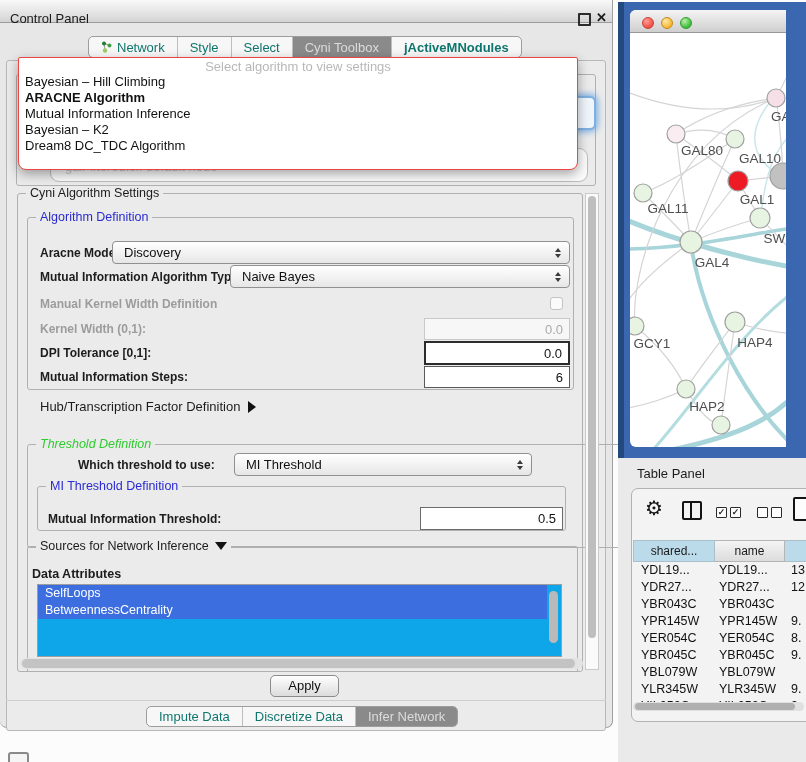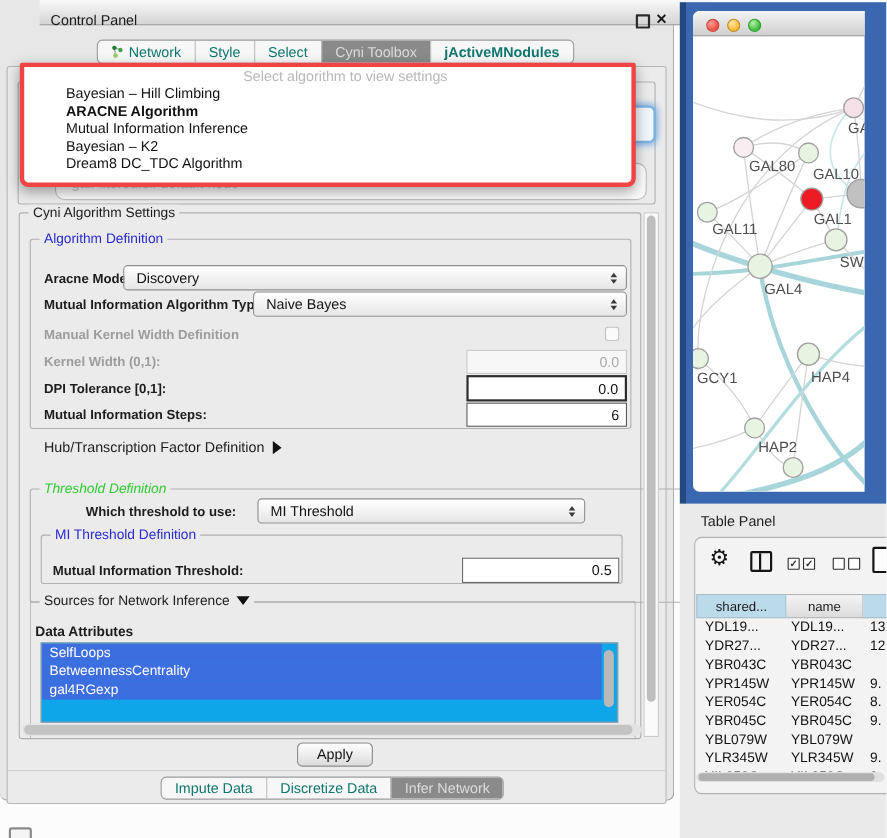--- a/index.html
+++ b/index.html
@@ -3,21 +3,21 @@
 <meta charset="utf-8">
 <style>
   html,body{margin:0;padding:0;}
   body{font-family:"Liberation Sans", sans-serif;}
   #root{position:relative;width:806px;height:762px;overflow:hidden;background:#fcfcfc;}
 
   
   #control-panel{position:absolute;left:0;top:8;width:612px;height:727px;background:#e7e7e7;
     border-right:1px solid #9f9f9f;border-bottom:1px solid #9f9f9f;border-radius:0 0 7px 7px;}
   #cp-titlebar{position:absolute;left:0;top:8;width:612px;height:22px;
-    background:linear-gradient(#f9f9f9,#d4d4d4);border-bottom:1px solid #9b9b9b;margin-left:36px;}
+    background:linear-gradient(#f9f9f9,#d4d4d4);border-bottom:1px solid #9b9b9b;}
   #cp-title{position:absolute;left:10px;top:11px;font-size:13px;color:#1a1a1a;}
   #cp-float{position:absolute;left:578px;top:13px;width:9px;height:9px;border:2px solid #2b2b2b;border-radius:1px;}
   #cp-close{position:absolute;left:596px;top:10px;font-size:13px;font-weight:bold;color:#1a1a1a;}
 
   .tabstrip{position:absolute;display:flex;height:22px;border:1px solid #9d9d9d;border-radius:5px;
     background:#f7f7f7;overflow:hidden;box-sizing:border-box;}
   #top-tabs{left:88px;top:36px;}
   #bottom-tabs{left:146px;top:706px;height:21px;}
   .tabseg{display:flex;align-items:center;padding:0 12px;font-size:13px;color:#0f766e;border-left:1px solid #bdbdbd;white-space:nowrap;}
   .tabseg:first-child{border-left:none;}
@@ -35,22 +35,22 @@
 
   #inference-group{left:16px;top:74px;width:580px;height:112px;}
   #hidden-combo{position:absolute;left:50px;top:148px;width:538px;height:34px;border:1px solid #bcbcbc;
     border-radius:9px;background:#fbfbfb;box-sizing:border-box;overflow:hidden;}
   #hidden-combo span{position:absolute;left:14px;top:10px;font-size:13px;color:#c6c6c6;}
   #focus-combo-sliver{position:absolute;left:570px;top:96px;width:22px;height:30px;border:2px solid #7fb0e0;
     border-radius:6px;background:#eef5fb;box-shadow:0 0 6px 2px rgba(100,160,225,.8);z-index:3;}
 
   
   #algo-popup{position:absolute;left:18px;top:57px;width:560px;height:113px;background:#ffffff;
-    border:4px solid #ef4444;border-radius:2px 2px 8px 8px;box-shadow:0 4px 12px rgba(0,0,0,.35);
-    z-index:10;box-sizing:border-box;padding-top:1px;padding-left:32px;}
+    border:1px solid #ef4444;border-radius:2px 2px 8px 8px;box-shadow:0 4px 12px rgba(0,0,0,.35);
+    z-index:10;box-sizing:border-box;padding-top:1px;}
   #popup-placeholder{height:15px;line-height:15px;text-align:center;font-size:13px;color:#b8b8b8;}
   .popup-item{height:16px;line-height:16px;padding-left:6px;font-size:13px;color:#111;white-space:nowrap;}
   .popup-item.hl{font-weight:bold;}
 
   #cyni-box{left:17px;top:193px;width:566px;height:479px;padding-left:38px;}
   #algdef-group{left:27px;top:217px;width:547px;height:173px;}
   .flabel{position:absolute;font-size:12px;font-weight:bold;color:#1c1c1c;white-space:nowrap;}
   .flabel.dis{color:#9c9c9c;}
   .combo{position:absolute;height:23px;border:1px solid #909090;border-radius:4px;
     background:linear-gradient(#ffffff,#e6e6e6);box-sizing:border-box;display:flex;align-items:center;}
@@ -245,21 +245,20 @@
   <div id="sources-group" class="groupbox">
     <span class="legend" id="sources-legend">
       <span>Sources for Network Inference</span>
       <span class="tri-dn-big"></span>
     </span>
   </div>
   <span class="flabel" id="data-attr-label">Data Attributes</span>
   <div id="attr-list">
     <div class="attr-row" style="background: rgb(60, 110, 224);">SelfLoops</div>
       <div class="attr-row" style="background: rgb(60, 110, 224);">BetweennessCentrality</div>
-      <div class="attr-row" style="background: rgb(60, 110, 224);">gal4RGexp</div>
       <div id="attr-vscroll"></div>
   </div>
 
   <div id="cyni-hscroll">
       <div class="thumb"></div>
     </div>
   <div id="panel-vscroll">
       <div class="thumb"></div>
     </div>
 

